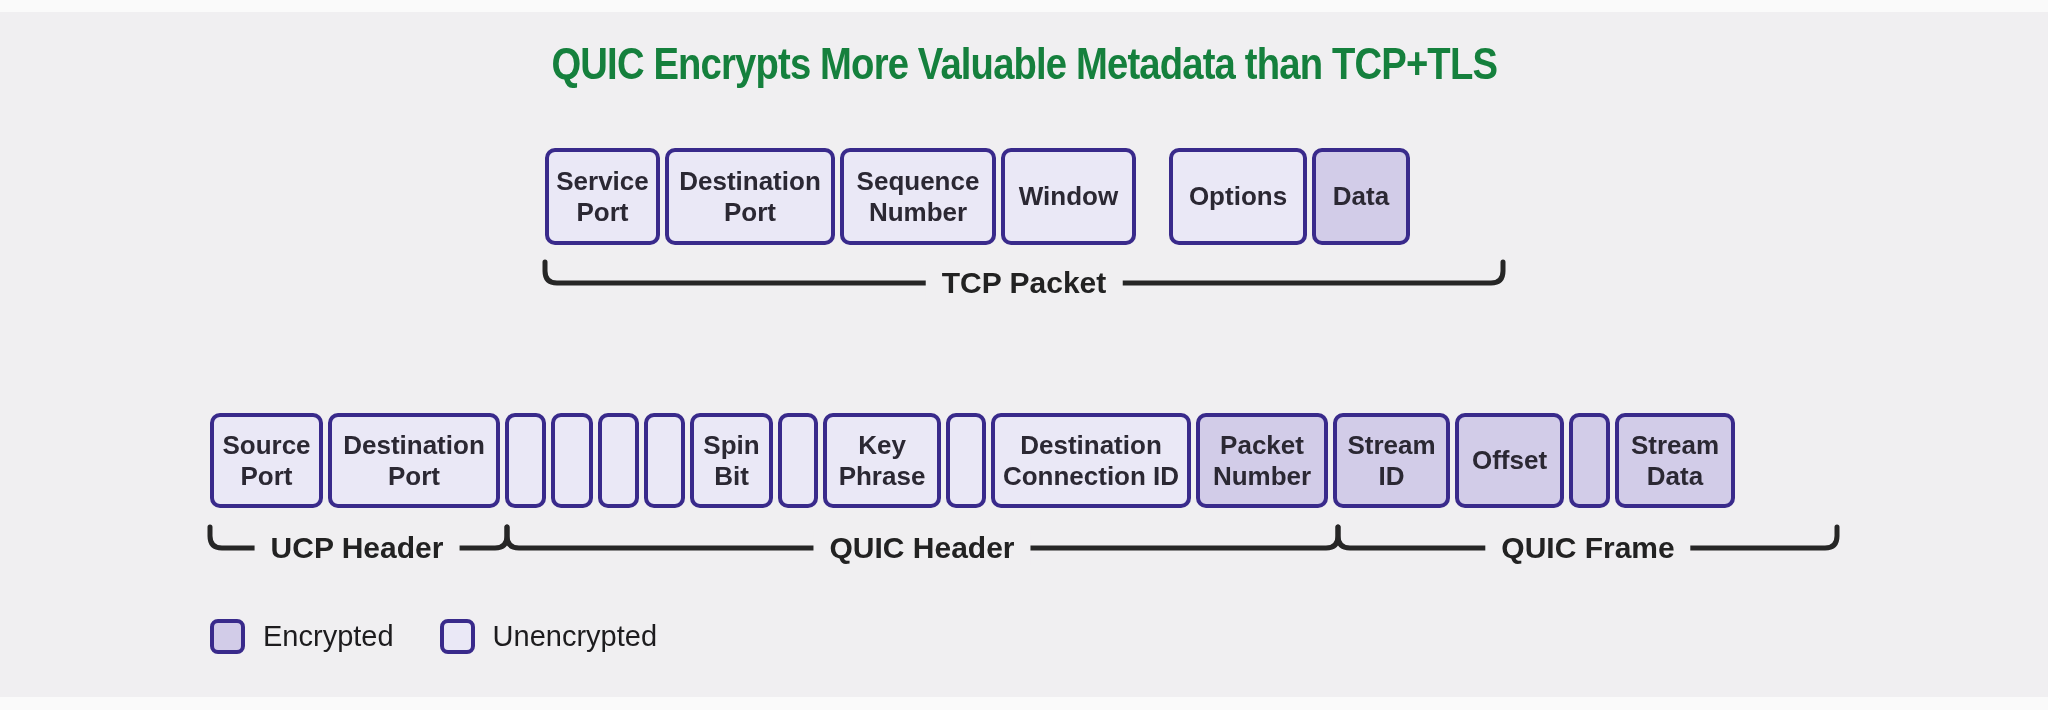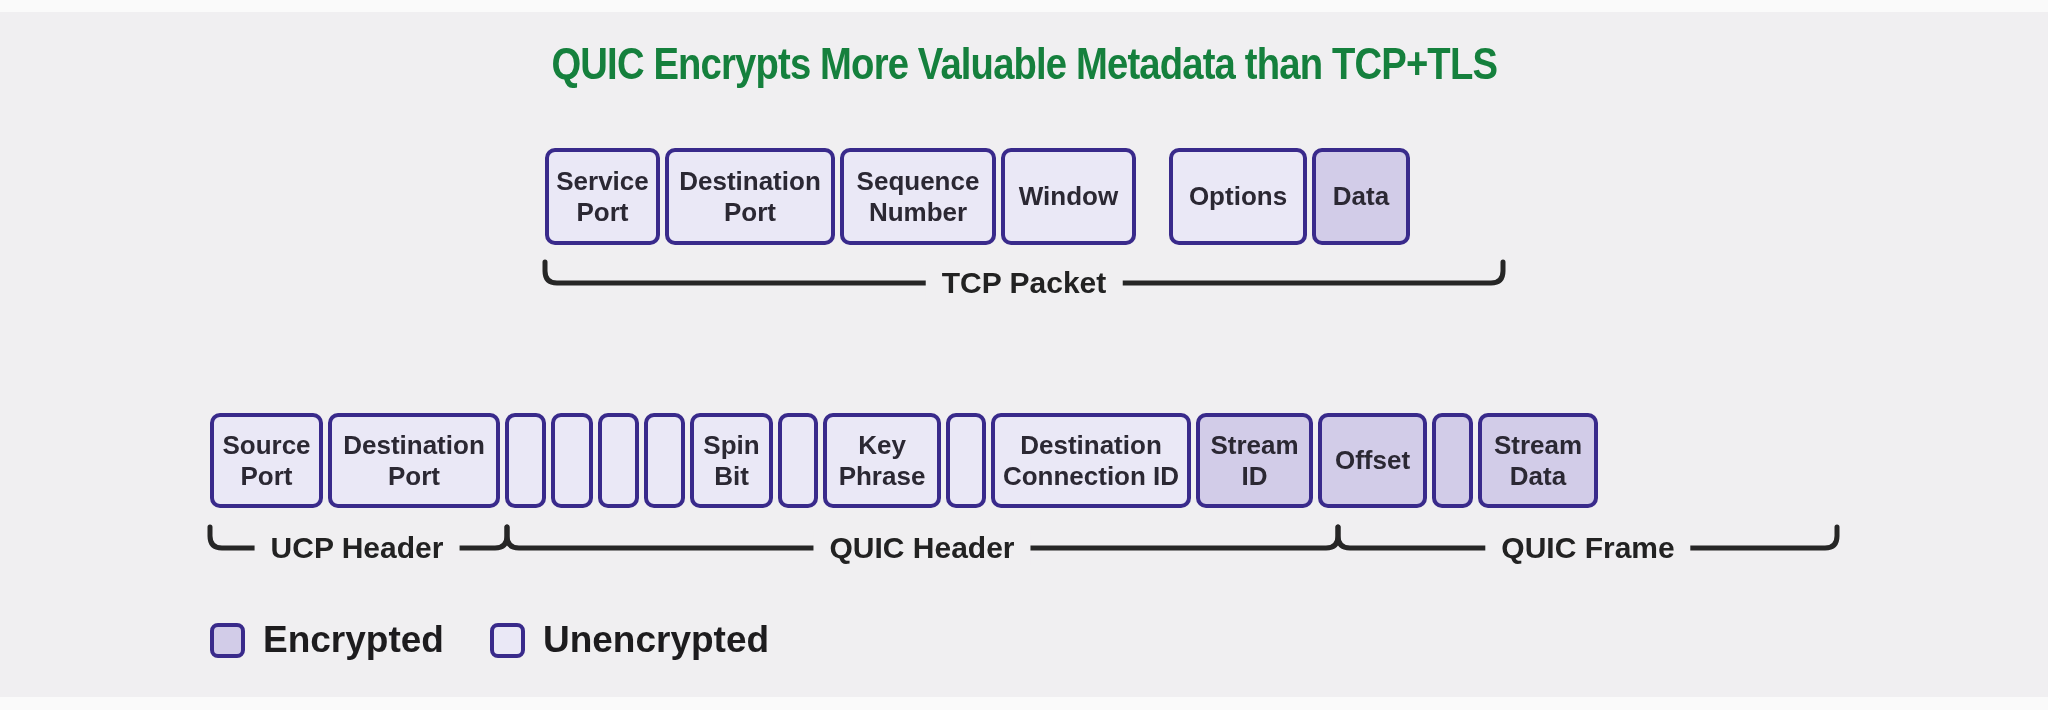--- a/index.html
+++ b/index.html
@@ -56,21 +56,21 @@
     display:flex;align-items:center;gap:22px;
   }
   .legend-item{display:flex;align-items:center;gap:18px;margin-right:24px;}
   .legend-swatch{
     box-sizing:border-box;
     width:35px;height:35px;
     border:4px solid #392a8b;border-radius:8px;
   }
   .legend-swatch.enc{background:#d2cce8;}
   .legend-swatch.unenc{background:#eae8f6;}
-  .legend-label{font-size:37px;font-weight:bold;color:#1d1c1e;}
+  .legend-label{font-size:29px;font-weight:normal;color:#1d1c1e;}
 </style>
 </head>
 <body>
 
 <div id="canvas">
   <div class="edge-strip" id="strip-top"></div>
   <div class="edge-strip" id="strip-bottom"></div>
 
   <div class="title">
     <span class="inner">QUIC Encrypts More Valuable Metadata than TCP+TLS</span>
@@ -119,20 +119,23 @@
         <span>Spin Bit</span>
       </div>
       <div class="field-box" style="width: 40px;"></div>
       <div class="field-box" style="width: 118px;">
         <span>Key Phrase</span>
       </div>
       <div class="field-box" style="width: 40px;"></div>
       <div class="field-box" style="width: 200px; align-items: center;">
         <span>Destination Connection ID</span>
       </div>
+      <div class="field-box enc" style="width: 132px;">
+        <span>Packet Number</span>
+      </div>
       <div class="field-box enc" style="width: 117px;">
         <span>Stream ID</span>
       </div>
       <div class="field-box enc" style="width: 109px;">
         <span>Offset</span>
       </div>
       <div class="field-box enc" style="width: 41px;"></div>
       <div class="field-box enc" style="width: 120px;">
         <span>Stream Data</span>
       </div>

